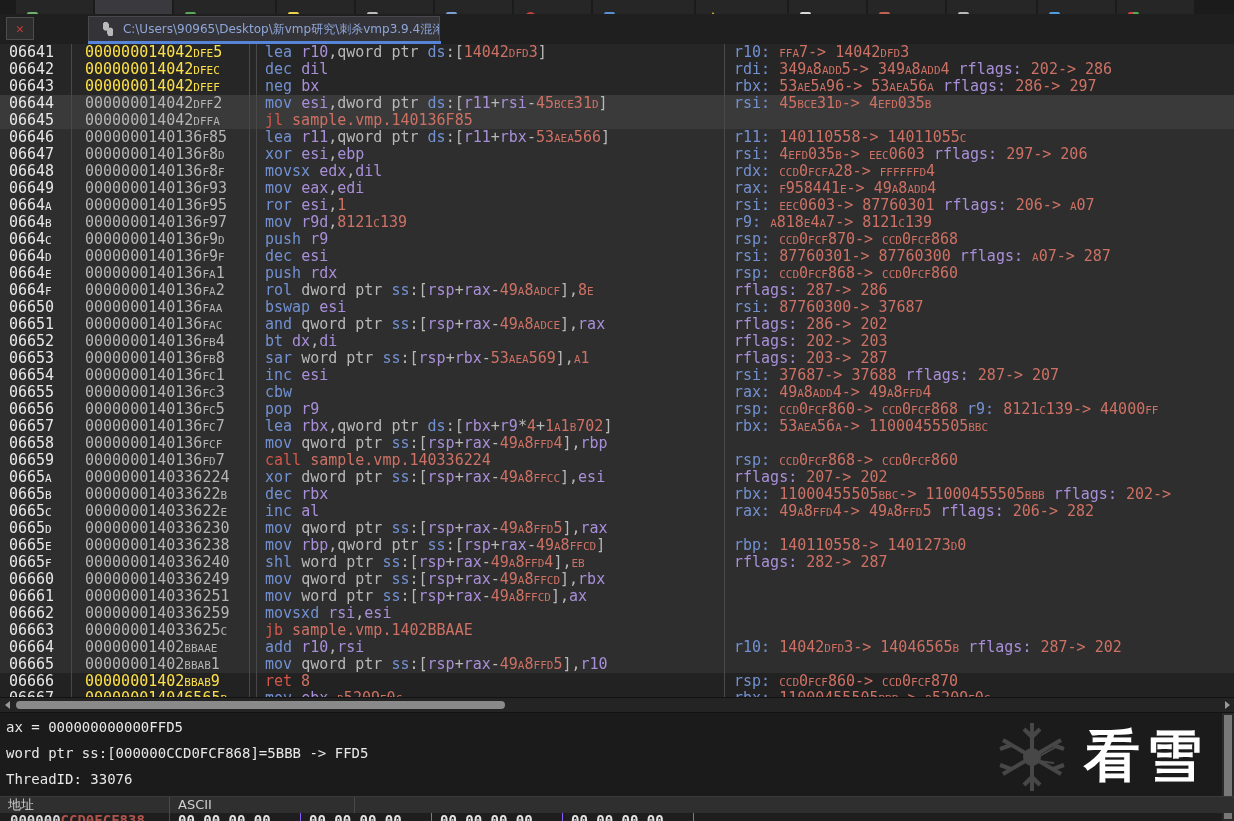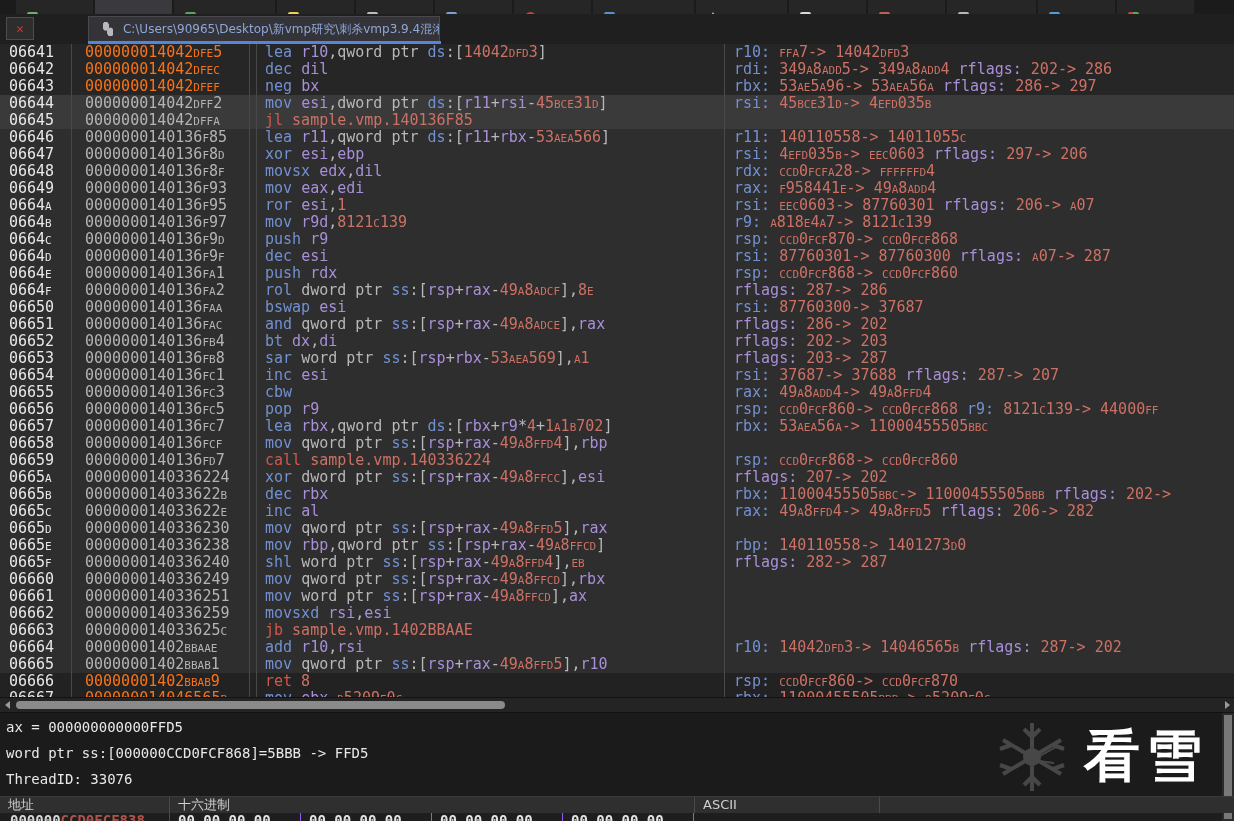--- a/index.html
+++ b/index.html
@@ -38,21 +38,21 @@
 
   
   .trace{position:absolute;left:0;top:44px;width:1234px;height:653px;background:#2e2e2e;overflow:hidden;}
   .row{display:flex;height:17px;line-height:17px;font-size:15px;white-space:pre;}
   .row.dark{background:#262626;}
   .row.sel{background:#3a3a3a;}
   .row.norm{background:#2e2e2e;}
   .row.dark2{background:#222222;justify-content:flex-end;}
   .c-idx{flex:0 0 72px;padding-left:9px;box-sizing:border-box;color:#e8e8e8;border-right:1px solid #484848;}
   .c-addr{flex:0 0 177px;padding-left:13px;box-sizing:border-box;color:#b4b4b4;}
-  .row.dark .c-addr,.row.dark2 .c-addr{color:#f97316;}
+  .row.dark .c-addr,.row.dark2 .c-addr{color:#fde047;}
   .dd{flex:0 0 8px;border-left:1px solid #484848;border-right:1px solid #484848;box-sizing:border-box;}
   .c-dis{flex:0 0 467px;padding-left:8px;box-sizing:border-box;overflow:hidden;}
   .c-com{flex:1 1 auto;border-left:1px solid #4a4a4a;padding-left:9px;overflow:hidden;}
   .sc{text-transform:lowercase;font-variant:small-caps;}
   .c-mn{color:#7291d2;}
   .c-reg{color:#a98fd9;}
   .c-num{color:#cd7164;}
   .c-pun{color:#b8b8b8;}
   .c-red{color:#d2574a;}
   .c-redt{color:#cd7164;}
@@ -244,21 +244,20 @@
       </svg>
       <span class="wm-text">看雪</span>
     </div>
     <div class="vscroll">
         <div class="vthumb"></div>
       </div>
   </div>
 
   <div class="dumphead">
     <div class="dh addr">地址</div>
-    <div class="dh hex">十六进制</div>
     <div class="dh ascii">ASCII</div>
     <div class="dh rest"></div>
   </div>
 
   <div class="dumprow">
     <div class="dr-addr"><span class="z">000000</span><span class="r">CCD0FCF838</span></div>
     <div class="dr-group">00 00 00 00</div>
     <div class="dr-group">00 00 00 00</div>
     <div class="dr-group">00 00 00 00</div>
     <div class="dr-group">00 00 00 00</div>

